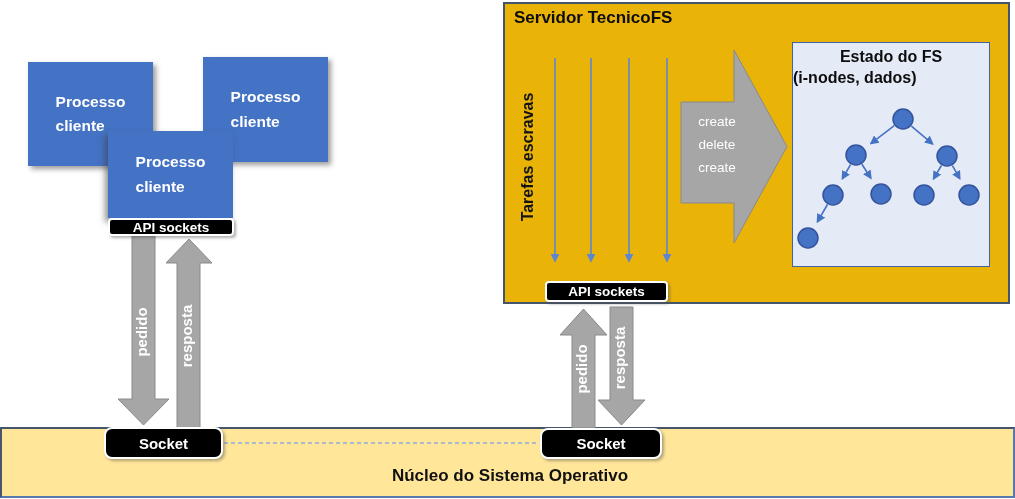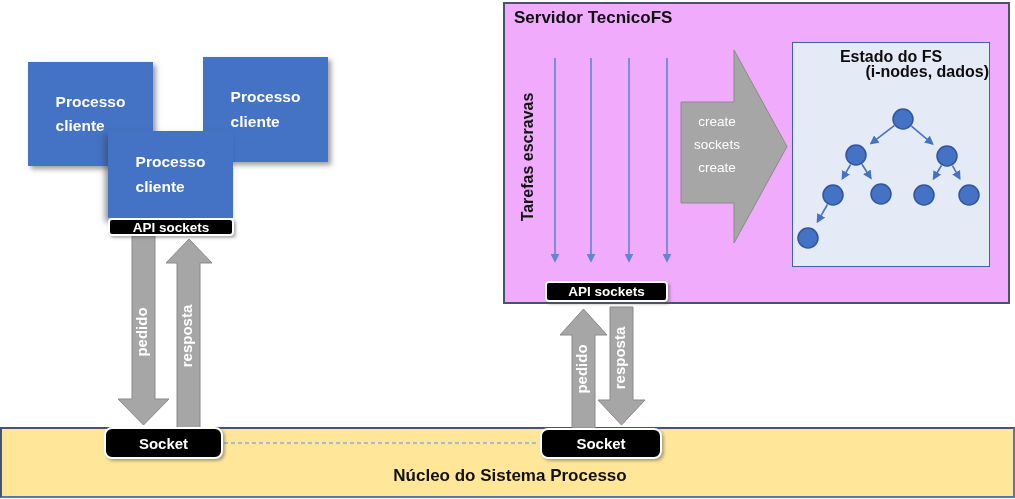--- a/index.html
+++ b/index.html
@@ -14,36 +14,36 @@
     background:#ffe699;border:2px solid;
     border-color:#46546e #5878b0 #5878b0 #46546e;
   }
   .kernel-label{
     left:307px;top:466px;width:406px;text-align:center;
     font-size:17px;font-weight:bold;color:#111;
   }
   
   .server-panel{
     left:503px;top:2px;width:507px;height:302px;box-sizing:border-box;
-    background:#f0abfc;border:2px solid #44546a;
+    background:#eab308;border:2px solid #44546a;
   }
   .server-title{
     left:9px;top:4px;font-size:17px;font-weight:bold;color:#0d0d0d;white-space:nowrap;
   }
   .tasks-label{
     left:-57px;top:143px;width:162px;height:20px;text-align:center;
     transform:rotate(-90deg);font-size:16px;font-weight:bold;color:#141414;white-space:nowrap;
   }
   
   .fs-box{
     left:287px;top:38px;width:198px;height:225px;box-sizing:border-box;
     background:#e4eaf6;border:1.5px solid #3f62ab;
   }
   .fs-title{width:100%;text-align:center;top:5px;font-size:16px;font-weight:bold;color:#0d0d0d;}
-  .fs-subtitle{width:100%;text-align:right;top:20px;font-size:16px;font-weight:bold;color:#0d0d0d;}
+  .fs-subtitle{width:100%;text-align:left;top:26px;font-size:16px;font-weight:bold;color:#0d0d0d;}
   
   .client-box{
     background:#4472c4;color:#fff;display:flex;align-items:center;justify-content:center;
     text-align:left;font-size:15.5px;font-weight:600;line-height:1.55;white-space:pre-line;
   }
   .client-box.back{box-shadow:3px 3px 5px rgba(60,60,60,0.5);}
   .client-box.front{box-shadow:-3px 4px 6px rgba(60,60,60,0.55);}
   .cb1{left:28px;top:62px;width:125px;height:104px;}
   .cb2{left:203px;top:57px;width:125px;height:105px;}
   .cb3{left:108px;top:131px;width:125px;height:87px;}
@@ -152,19 +152,19 @@
   <div class="abs orange-box socket-left">Socket</div>
   <div class="abs orange-box socket-right">Socket</div>
 
   <div class="abs flow-label lbl-ped-c">pedido</div>
   <div class="abs flow-label lbl-res-c">resposta</div>
   <div class="abs flow-label lbl-ped-s">pedido</div>
   <div class="abs flow-label lbl-res-s">resposta</div>
 
   <div class="abs ops-text">
     <span>create</span>
-    <span>sockets</span>
+    <span>delete</span>
     <span>create</span>
   </div>
 
-  <div class="abs kernel-label">Núcleo do Sistema Processo</div>
+  <div class="abs kernel-label">Núcleo do Sistema Operativo</div>
 
 </div>
 
 </body></html>

